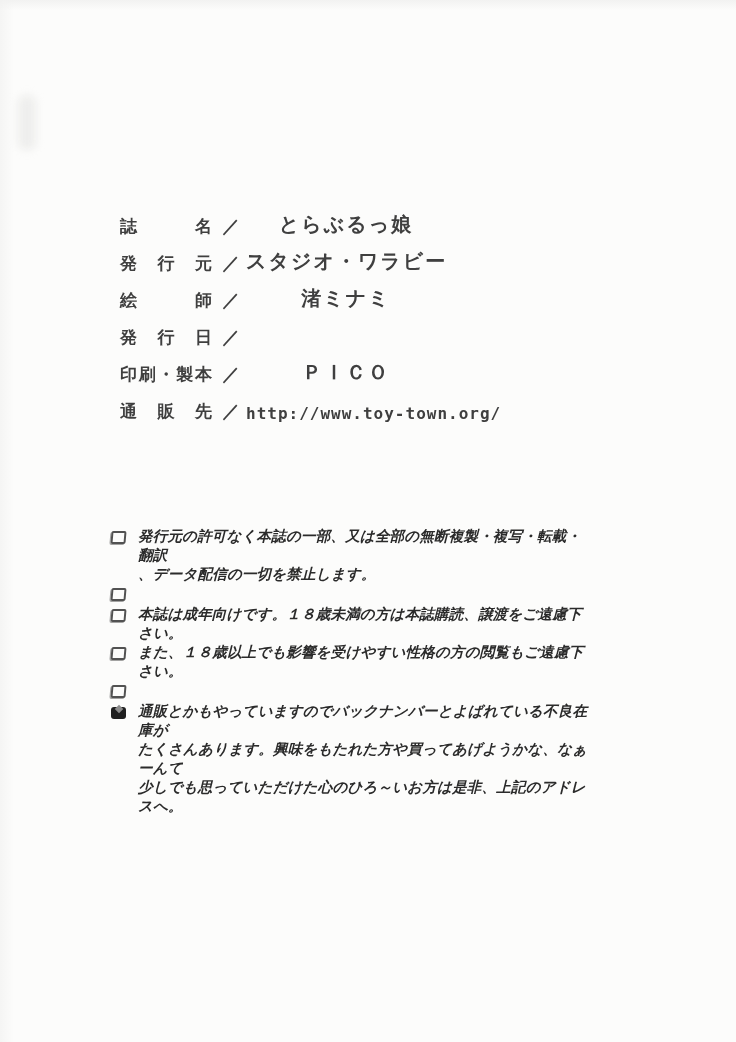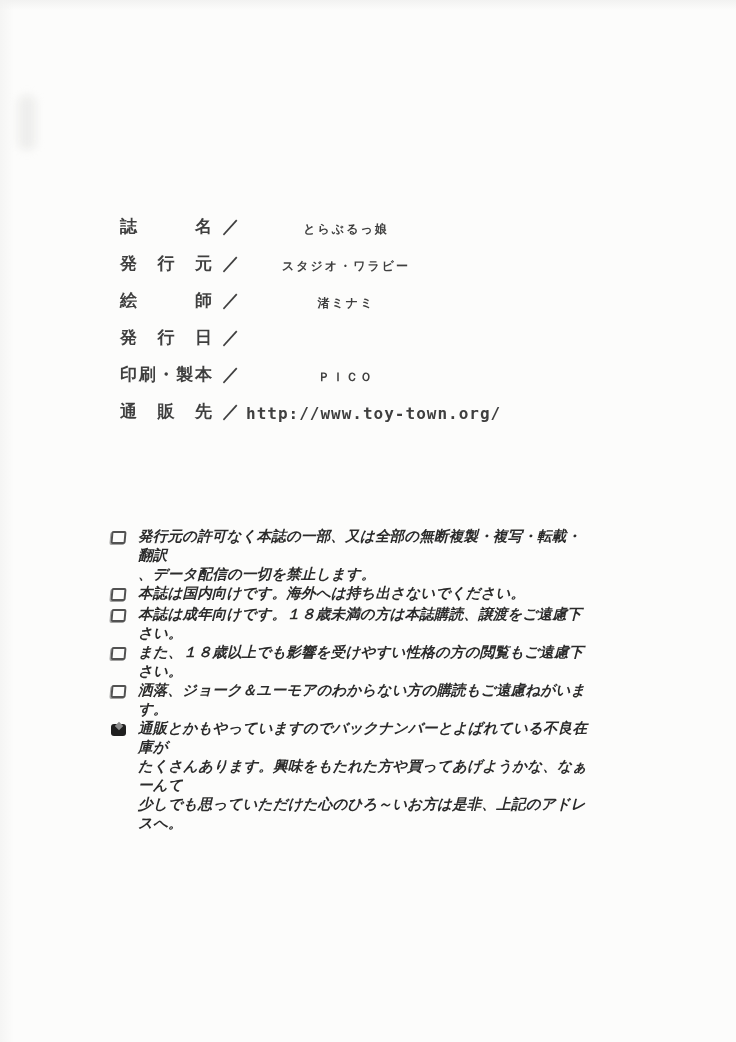--- a/index.html
+++ b/index.html
@@ -42,21 +42,21 @@
   .colophon .slash{
     width:26px;text-align:center;
     margin:0 2px 0 6px;
     font-weight:bold;
   }
   .colophon .value{
     display:inline-block;width:200px;
     text-align:center;
     letter-spacing:2px;
     white-space:nowrap;
-    font-size:12px;
+    font-size:20px;
   }
   .colophon .row.url .value{
     font-family:"DejaVu Sans Mono", monospace;
     font-size:16px;letter-spacing:1px;font-weight:bold;
     width:210px;
   }
 
   
   .notice{
     position:absolute;left:95px;top:511px;width:512px;
@@ -158,36 +158,34 @@
     <ul class="notice-list">
 
       <li>
         <span class="marker-col"><span class="checkbox"></span></span>
         <span class="item-text">発行元の許可なく本誌の一部、又は全部の無断複製・複写・転載・翻訳
 、データ配信の一切を禁止します。</span>
       </li>
 
       <li>
         <span class="marker-col"><span class="checkbox"></span></span>
-        <span class="item-text">本誌は国内向けです。海外へは持ち出さないでください。</span>
       </li>
 
       <li>
         <span class="marker-col"><span class="checkbox"></span></span>
         <span class="item-text">本誌は成年向けです。１８歳未満の方は本誌購読、譲渡をご遠慮下さい。</span>
       </li>
 
       <li>
         <span class="marker-col"><span class="checkbox"></span></span>
         <span class="item-text">また、１８歳以上でも影響を受けやすい性格の方の閲覧もご遠慮下さい。</span>
       </li>
 
       <li>
         <span class="marker-col"><span class="checkbox"></span></span>
-        <span class="item-text">洒落、ジョーク＆ユーモアのわからない方の購読もご遠慮ねがいます。</span>
       </li>
 
       <li>
         <span class="marker-col"><span class="bookbox"></span></span>
         <span class="item-text">通販とかもやっていますのでバックナンバーとよばれている不良在庫が
 たくさんあります。興味をもたれた方や買ってあげようかな、なぁーんて
 少しでも思っていただけた心のひろ～いお方は是非、上記のアドレスへ。</span>
       </li>
 
     </ul>

